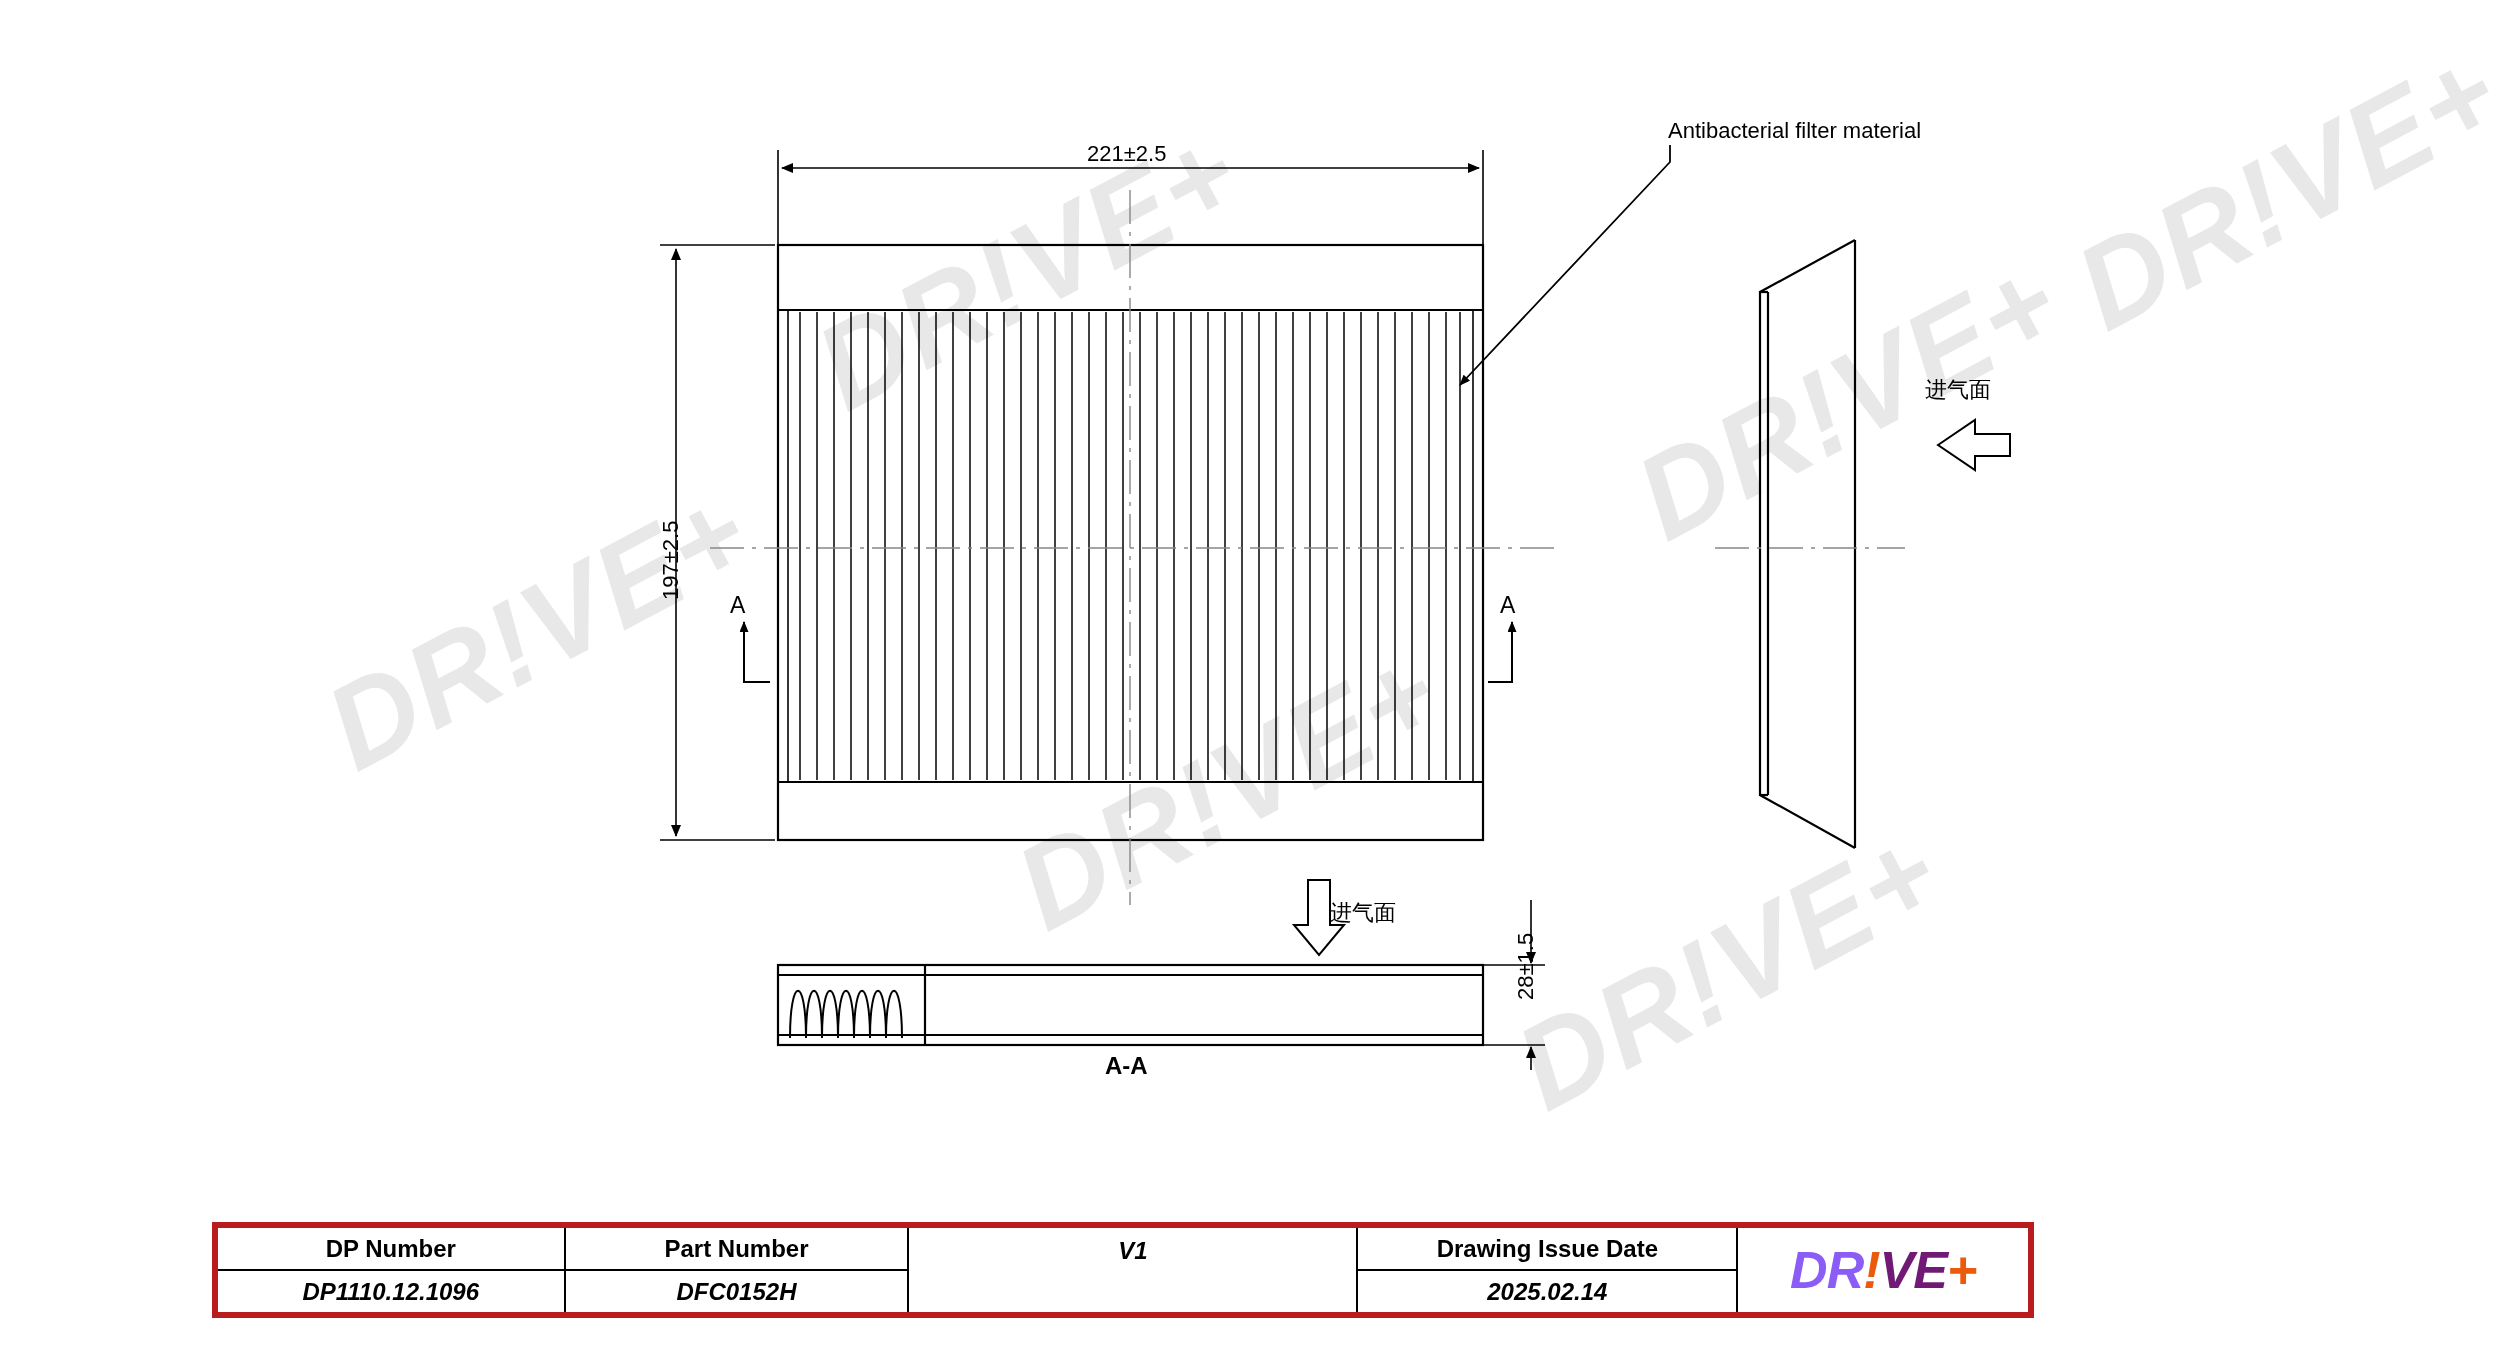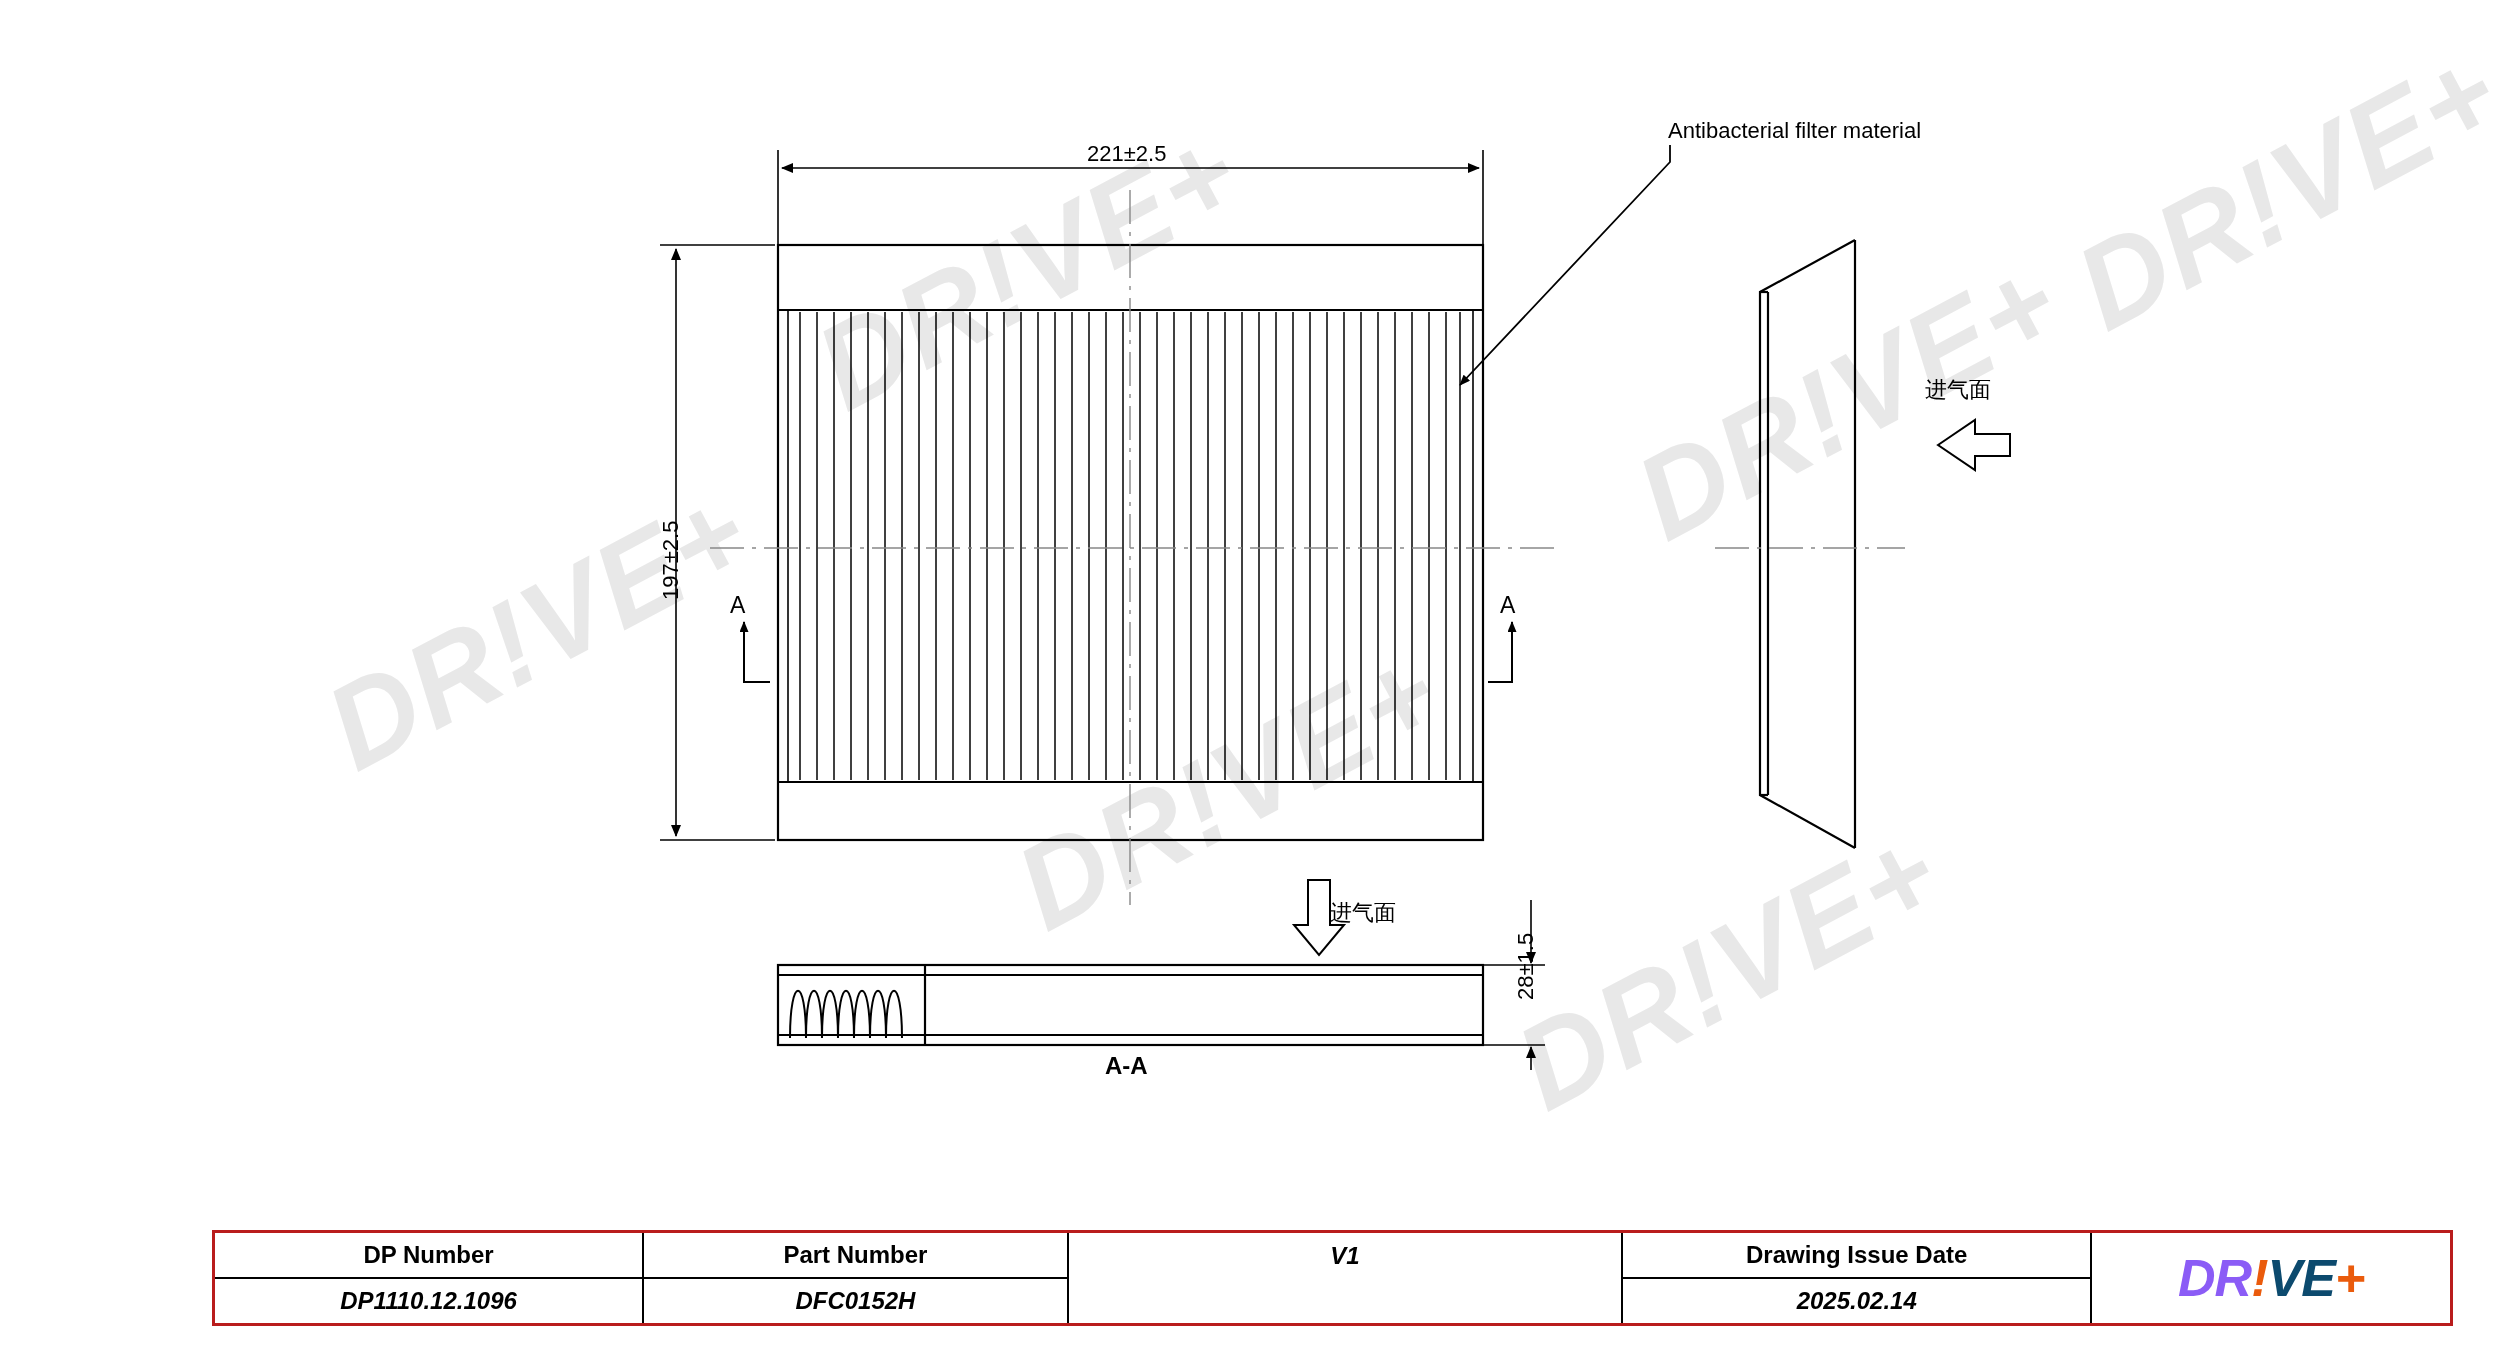--- a/index.html
+++ b/index.html
@@ -55,28 +55,27 @@
   }
   .lbl.vert {
     transform: rotate(-90deg);
     transform-origin: left top;
   }
   
   #titleblock {
     position: absolute;
     left: 212px;
     top: 1222px;
-    width: 2241px;
+    width: 1822px;
     height: 96px;
-    border: 3px solid #b91c1c;
+    border: 6px solid #b91c1c;
     box-sizing: border-box;
     display: flex;
     z-index: 4;
     background: transparent;
-    margin-top: 8px;
   }
   .tb-col {
     display: flex;
     flex-direction: column;
     border-right: 2px solid #000;
     box-sizing: border-box;
   }
   .tb-col:last-child { border-right: none; }
   .tb-head, .tb-val {
     display: flex;
@@ -111,21 +110,21 @@
   .logo-text {
     font-family: "Liberation Sans", sans-serif;
     font-weight: bold;
     font-style: italic;
     font-size: 52px;
     letter-spacing: -1px;
     line-height: 1;
   }
   .logo-dr { color: #8b5cf6; }
   .logo-bang { color: #ea5b0c; }
-  .logo-ive { color: #0c4a6e; }
+  .logo-ive { color: #701a75; }
   .logo-plus { color: #ea5b0c; }
 </style>
 </head>
 <body>
 
 <div id="sheet">
 
   <div class="wm" style="left:310px; top:560px;">DR!VE+</div>
   <div class="wm" style="left:800px; top:200px;">DR!VE+</div>
   <div class="wm" style="left:1000px; top:720px;">DR!VE+</div>

